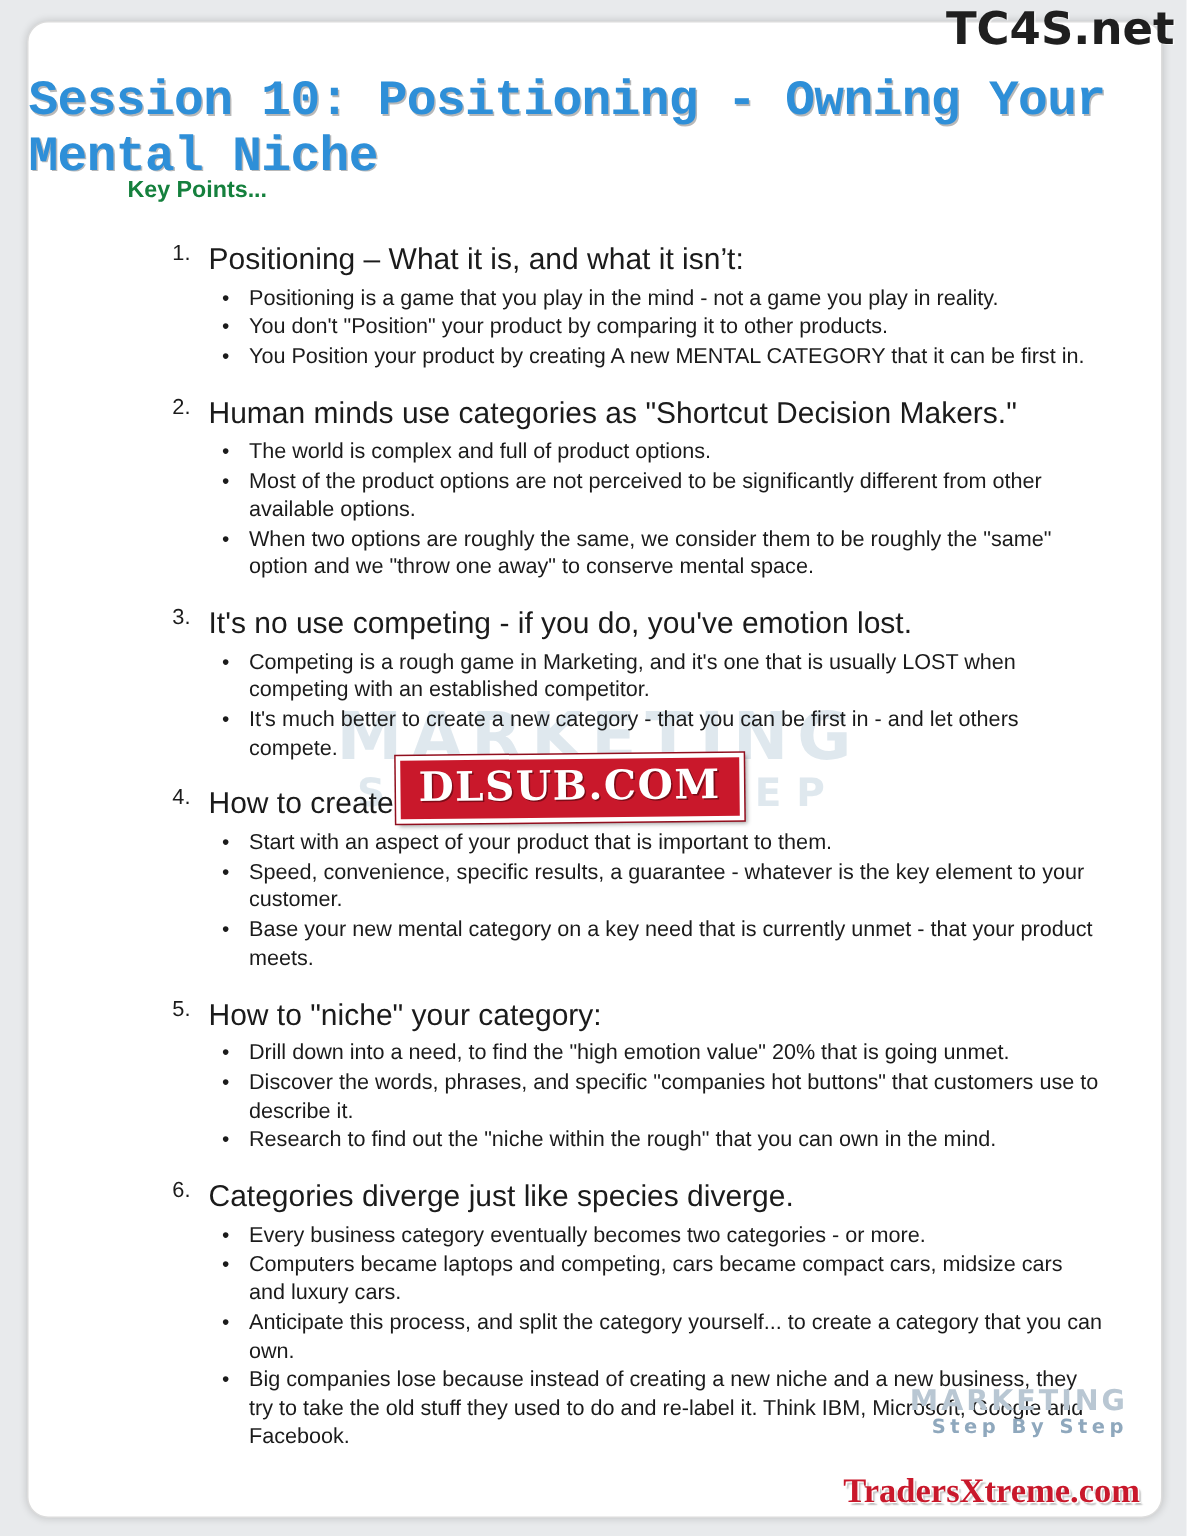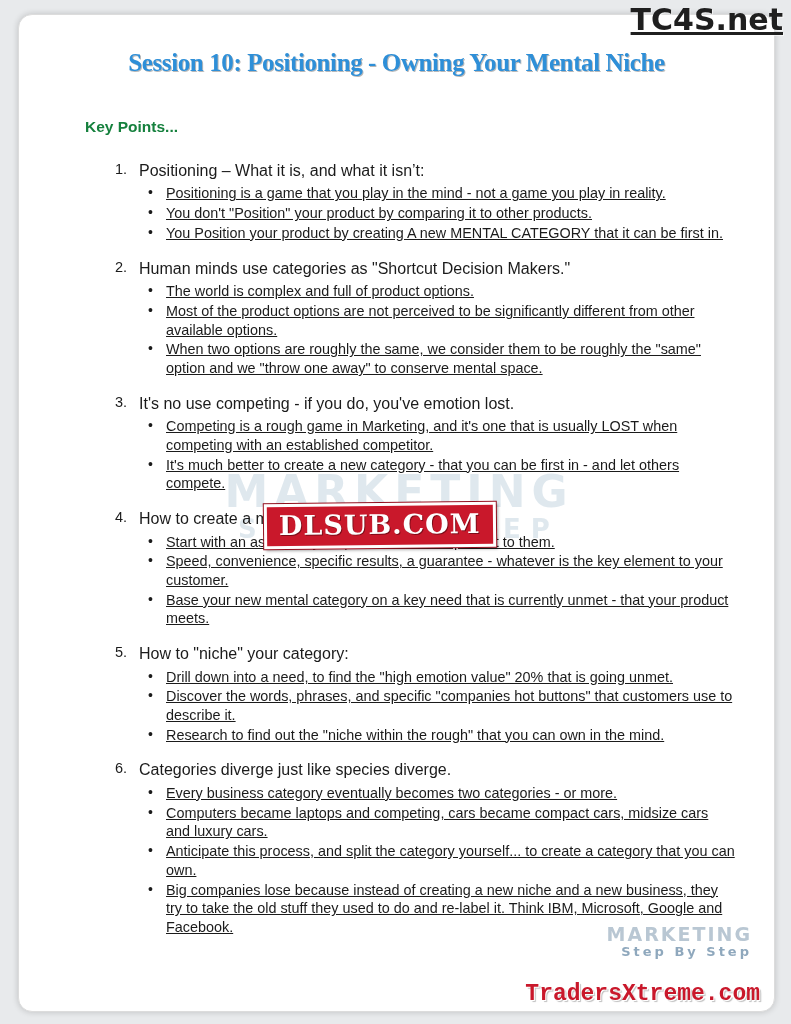--- a/index.html
+++ b/index.html
@@ -27,24 +27,23 @@
     border-radius: 14px;
     box-shadow: 0 0 6px rgba(0,0,0,0.18);
     overflow: hidden;
   }
 
   .title {
     position: absolute;
     left: 0;
     top: 34px;
     width: 100%;
-    text-align: center;
-    font-family: Liberation Serif, serif;
-    font-weight: bold;
-    font-size: 25px;
+    font-family: Liberation Mono, monospace;
+    font-weight: bold;
+    font-size: 33px;
     letter-spacing: -0.4px;
     color: #2e8fd8;
     text-shadow: 1px 1px 0 rgba(0,0,0,0.28);
   }
 
   .key-points {
     position: absolute;
     left: 66px;
     top: 103px;
     font-size: 15.5px;
@@ -73,35 +72,34 @@
   .num {
     position: absolute;
     left: 0;
     top: 0;
     width: 22px;
     text-align: right;
     font-size: 14.5px;
     color: #1b1b1b;
   }
   .point-text {
-    font-size: 16px;
+    font-size: 20px;
     line-height: 1.28;
   }
   ul.subs {
     list-style: none;
     margin: 3px 0 0 0;
     padding: 0;
   }
   ul.subs > li {
     position: relative;
     padding-left: 27px;
     font-size: 14.4px;
     line-height: 1.30;
     margin-bottom: 1px;
-    text-decoration: underline;
   }
   ul.subs > li::before {
     content: "\2022";
     position: absolute;
     left: 9px;
     top: -1px;
     font-size: 14px;
     color: #1b1b1b;
   }
 
@@ -148,21 +146,20 @@
   
   .tc4s {
     position: absolute;
     right: 8px;
     top: 2px;
     font-family: "DejaVu Sans", sans-serif;
     font-weight: bold;
     font-size: 30px;
     color: #1f1f1f;
     text-shadow: 1px 1px 0 rgba(255,255,255,0.6);
-    text-decoration: underline;
   }
 
   
   .logo-block {
     position: absolute;
     right: 22px;
     bottom: 52px;
     text-align: right;
     font-family: "DejaVu Sans", sans-serif;
     color: #b9c7d3;
@@ -178,21 +175,21 @@
     font-size: 13px;
     font-weight: bold;
     letter-spacing: 3px;
     color: #8fa8bd;
   }
 
   .tx-footer {
     position: absolute;
     right: 14px;
     bottom: 4px;
-    font-family: Liberation Mono, monospace;
+    font-family: Liberation Serif, serif;
     font-weight: bold;
     font-size: 23px;
     color: #c9182b;
     text-shadow: 1px 1px 0 #ffffff, 2px 2px 1px rgba(0,0,0,0.25);
   }
 </style>
 </head>
 <body>
 
 <div class="page-sheet">

